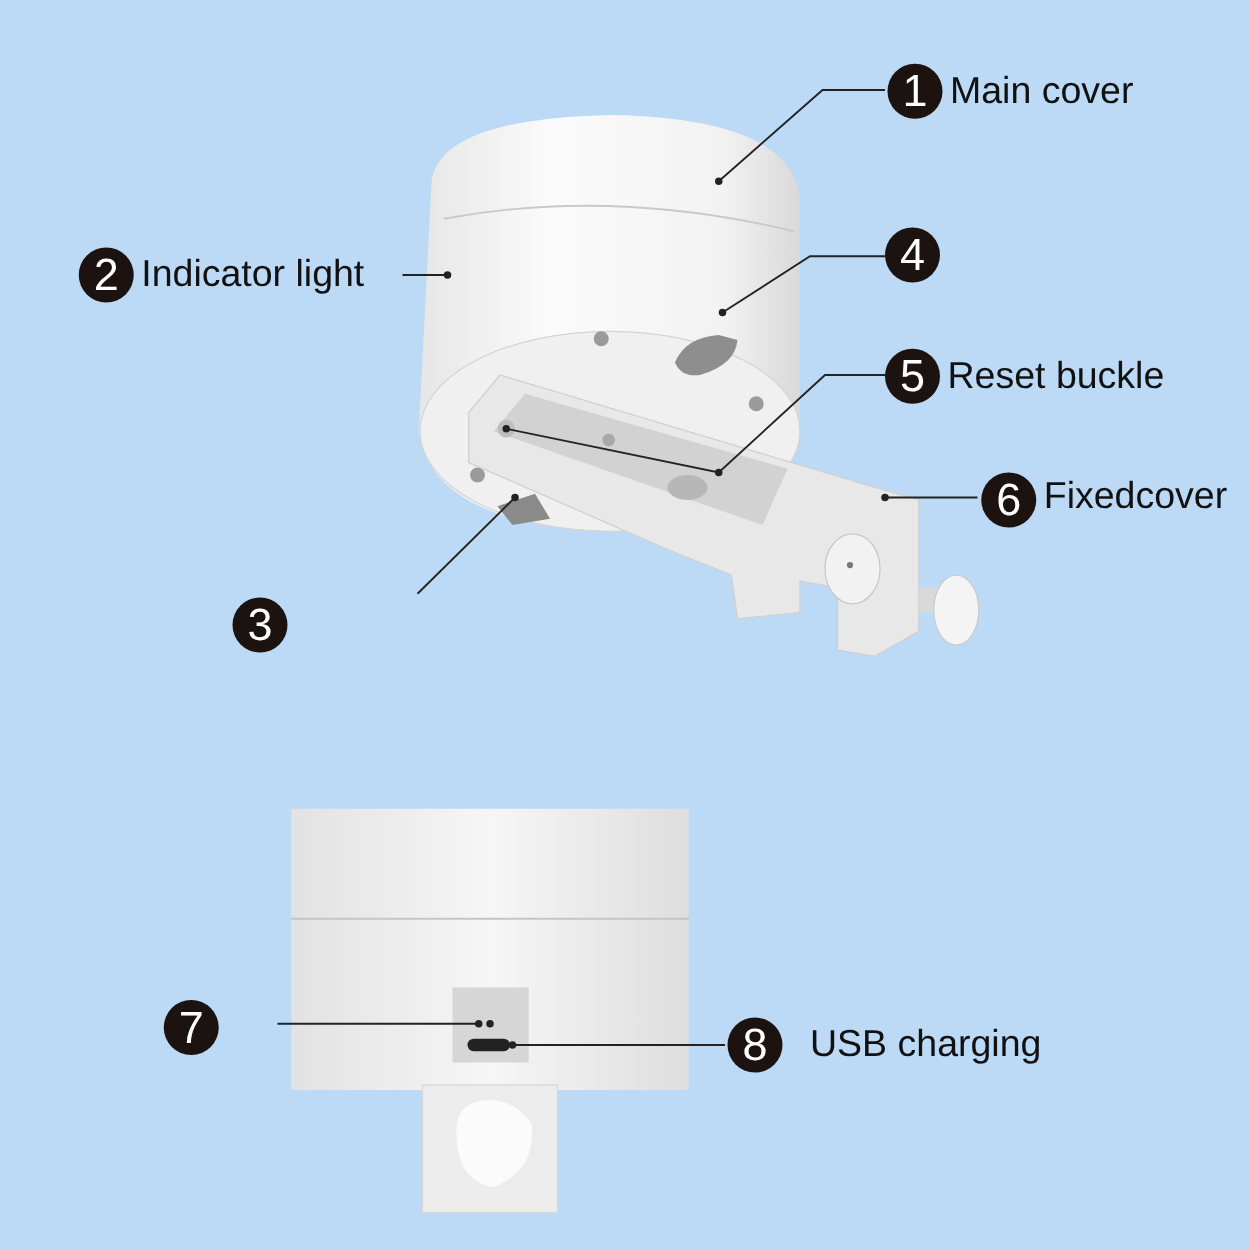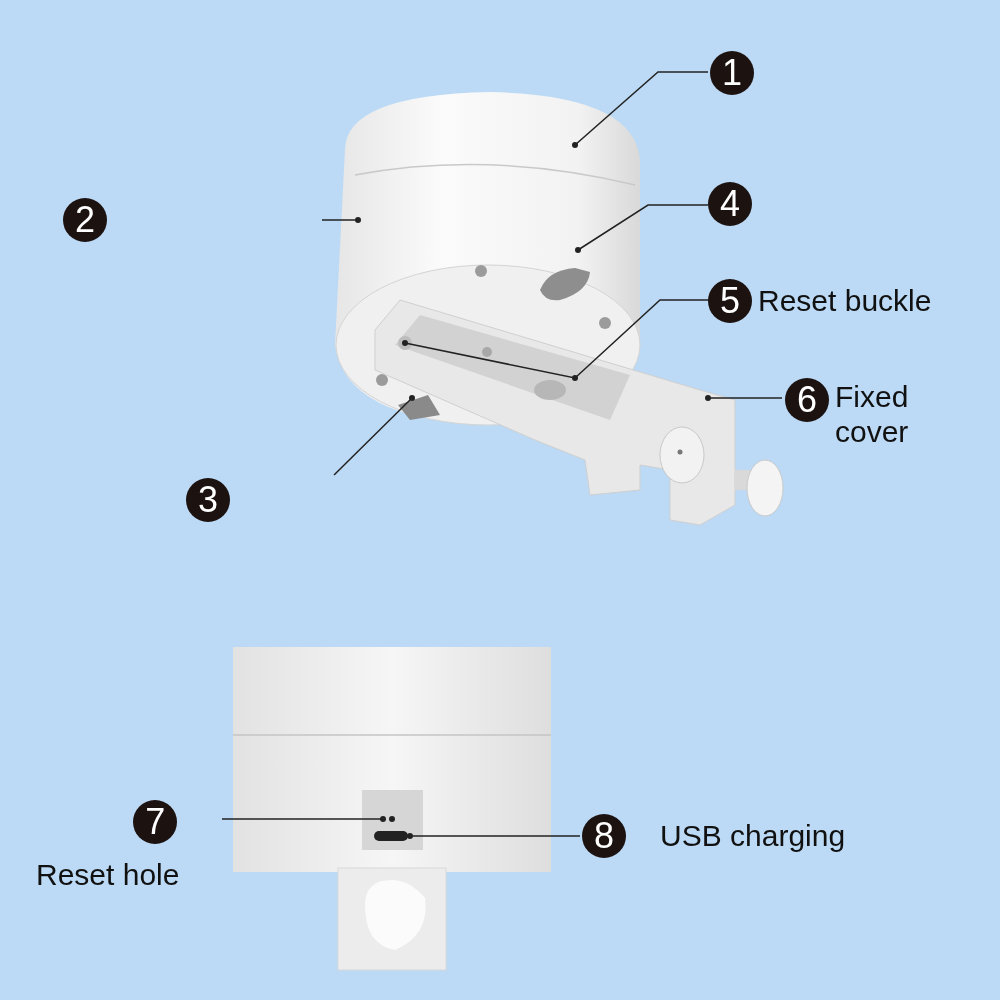--- a/index.html
+++ b/index.html
@@ -79,41 +79,42 @@
     <circle cx="578" cy="250" r="3"></circle>
     <circle cx="405" cy="343" r="3"></circle>
     <circle cx="575" cy="378" r="3"></circle>
     <circle cx="708" cy="398" r="3"></circle>
     <circle cx="410" cy="836" r="3"></circle>
   </g>
 </svg>
 
 <div class="label" style="left:710px;top:51px;">
   <span class="num">1</span>
+  <span class="txt">Main cover</span>
 </div>
 <div class="label" style="left:63px;top:198px;">
   <span class="num">2</span>
+  <span class="txt">Indicator light</span>
 </div>
 <div class="label" style="left:708px;top:182px;">
   <span class="num">4</span>
 </div>
 <div class="label" style="left:708px;top:279px;">
   <span class="num">5</span>
   <span class="txt">Reset buckle</span>
 </div>
 <div class="label" style="left:785px;top:378px;align-items:flex-start;">
   <span class="num">6</span>
-  <span class="txt" style="display:flex;flex-direction:column;margin-top:2px;">
+  <span class="txt" style="display:flex;flex-direction:row;margin-top:2px;">
     <span>Fixed</span>
     <span>cover</span>
   </span>
 </div>
 <div class="label" style="left:186px;top:478px;">
   <span class="num">3</span>
 </div>
 <div class="label" style="left:36px;top:800px;flex-direction:column;align-items:center;gap:14px;">
   <span class="num" style="margin-left:95px;">7</span>
-  <span class="txt">Reset hole</span>
 </div>
 <div class="label" style="left:582px;top:814px;">
   <span class="num">8</span>
-  <span class="txt" style="margin-left:28px;">USB charging</span>
+  <span class="txt" style="margin-left:16px;">USB charging</span>
 </div>
 
 </body></html>

